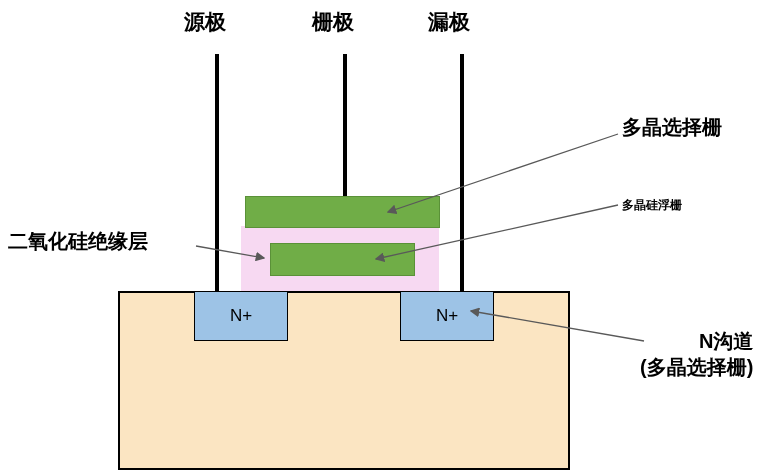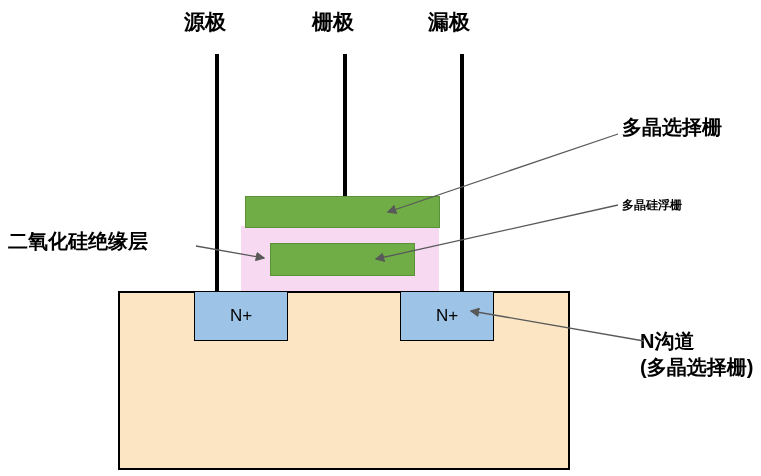--- a/index.html
+++ b/index.html
@@ -70,21 +70,21 @@
   .lbl-gate   { left: 312px; }
   .lbl-drain  { left: 428px; }
 
   .lbl-oxide        { left: 8px;  top: 228px; font-size: 20px; }
   .lbl-select-gate  { left: 622px; top: 114px; font-size: 20px; }
   .lbl-floating-gate{ left: 622px; top: 186px; font-size: 12px; margin-top: 11px; }
 
   .lbl-nchannel {
     left: 640px; top: 328px;
     font-size: 20px;
-    text-align: left;
+    text-align: right;
     line-height: 26px;
   }
 
   .overlay {
     left: 0; top: 0;
     pointer-events: none;
   }
 </style>
 </head>
 <body>

